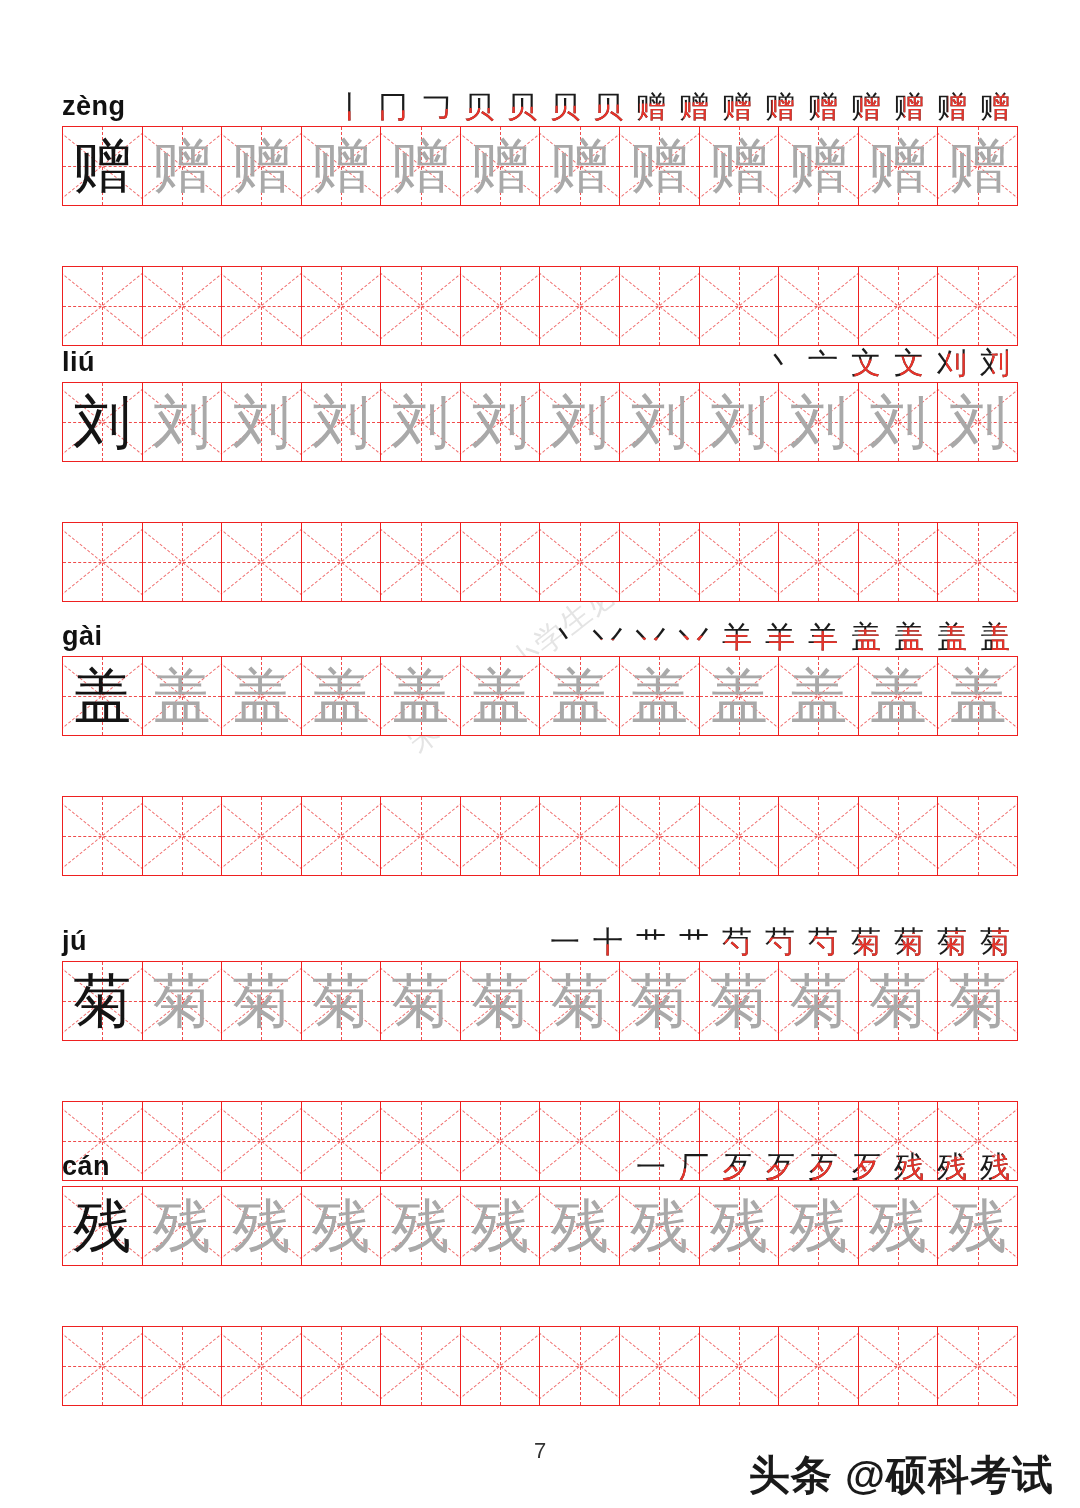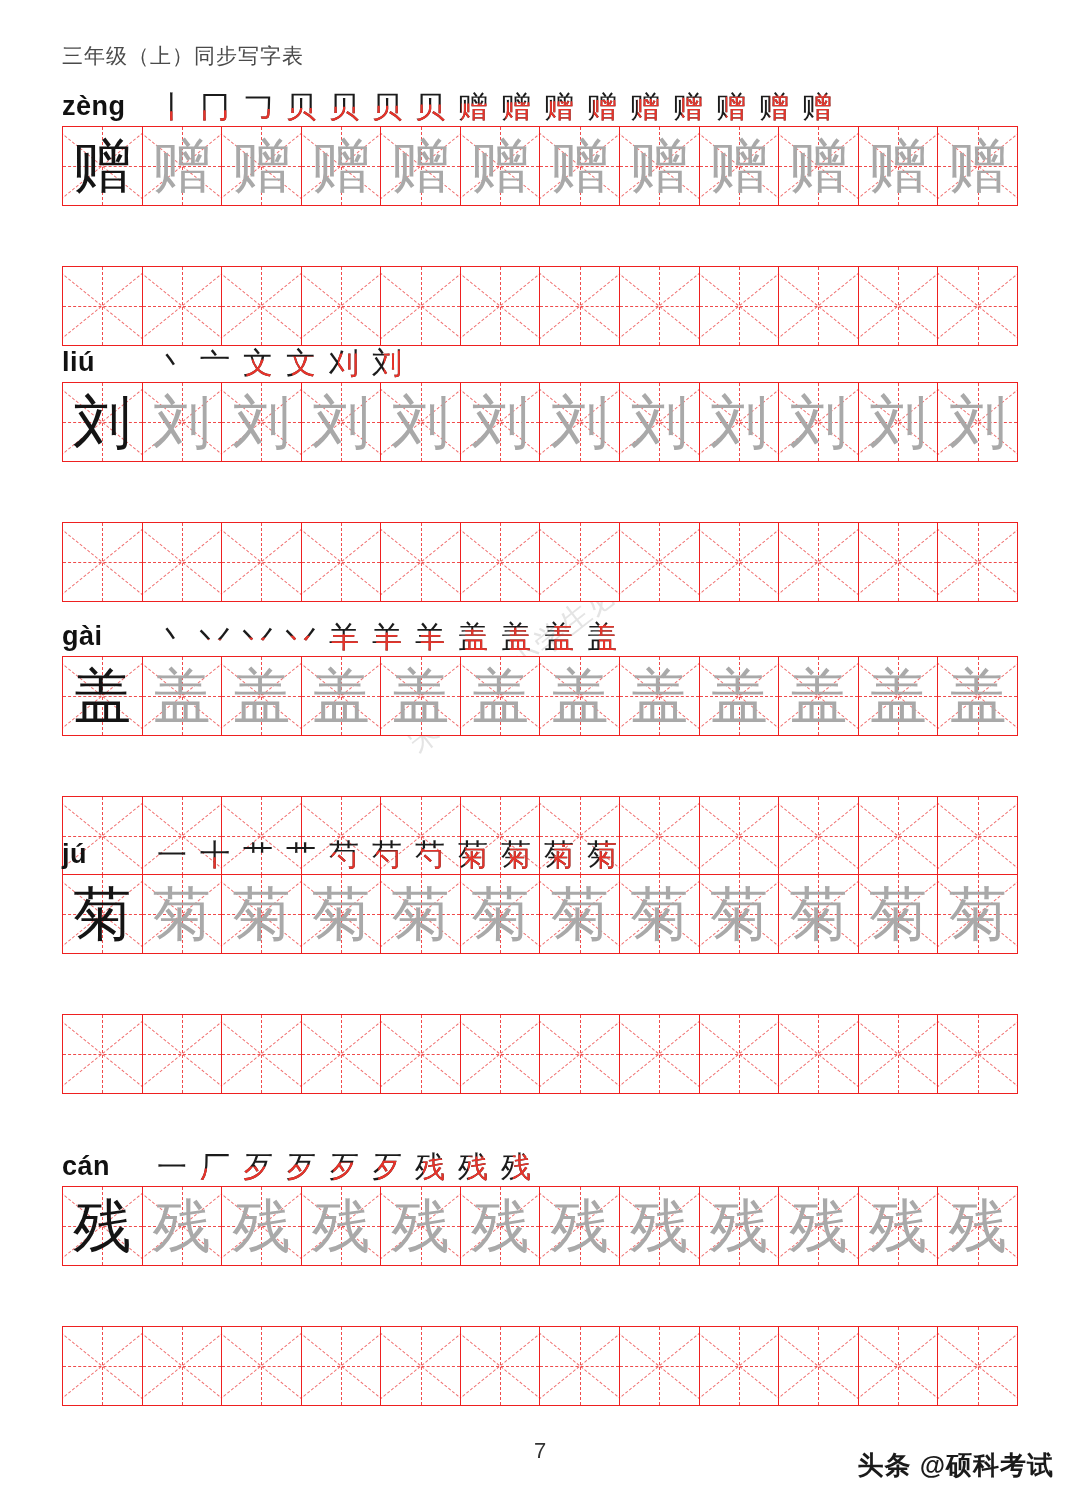--- a/index.html
+++ b/index.html
@@ -53,20 +53,21 @@
     position: absolute;
     left: 62px;
     width: 956px;
   }
 
   .stroke-line {
     height: 42px;
     display: flex;
     align-items: flex-end;
     white-space: nowrap;
+    justify-content: space-between;
   }
   .pinyin {
     font-size: 27px;
     font-weight: bold;
     color: #111;
     line-height: 1;
     margin-right: 14px;
     min-width: 76px;
     letter-spacing: .5px;
   }
@@ -163,33 +164,32 @@
     left: 0; right: 0;
     top: 1438px;
     text-align: center;
     font-size: 22px;
     color: #333;
   }
   .attribution {
     position: absolute;
     right: 26px;
     top: 1448px;
-    font-size: 26px;
+    font-size: 41px;
     font-weight: bold;
     color: #1a1a1a;
     letter-spacing: 1px;
     white-space: nowrap;
   }
 </style>
 </head>
 <body>
 
 <div class="page">
 
-  <div class="page-header">三年级（上）同步写字表</div>
 
   <div class="watermark">宋词元曲小学生必背古诗</div>
 
   <div id="blocks">
       <div class="char-block" style="top: 78px;">
         <div class="stroke-line">
           <div class="pinyin">zèng</div>
           <div class="strokes">
             <div class="stroke-step">
               <span class="base">丨</span>
@@ -816,21 +816,21 @@
             <div class="g-v"></div>
           </div>
           <div class="cell">
             <div class="g-d1"></div>
             <div class="g-d2"></div>
             <div class="g-h"></div>
             <div class="g-v"></div>
           </div>
         </div>
       </div>
-      <div class="char-block" style="top: 826px;">
+      <div class="char-block" style="top: 913px;">
         <div class="stroke-line">
           <div class="pinyin">jú</div>
           <div class="strokes">
             <div class="stroke-step">
               <span class="base">一</span>
               <span class="tip" style="clip-path: inset(62.5455% 0px 0px 3.81818%);">一</span>
             </div>
             <div class="stroke-step">
               <span class="base">十</span>
               <span class="tip" style="clip-path: inset(57.0909% 0px 0px 7.63636%);">十</span>

